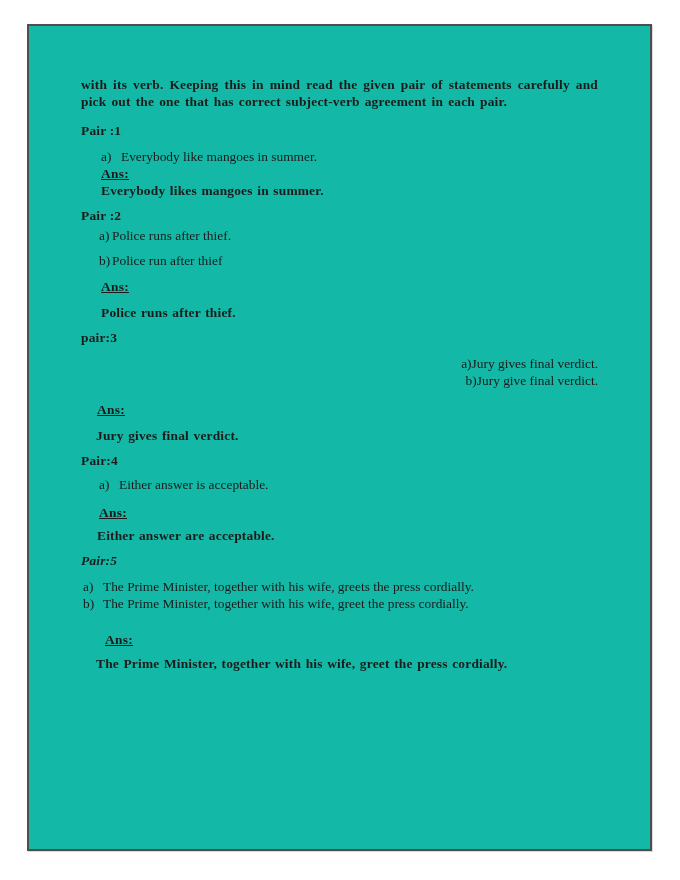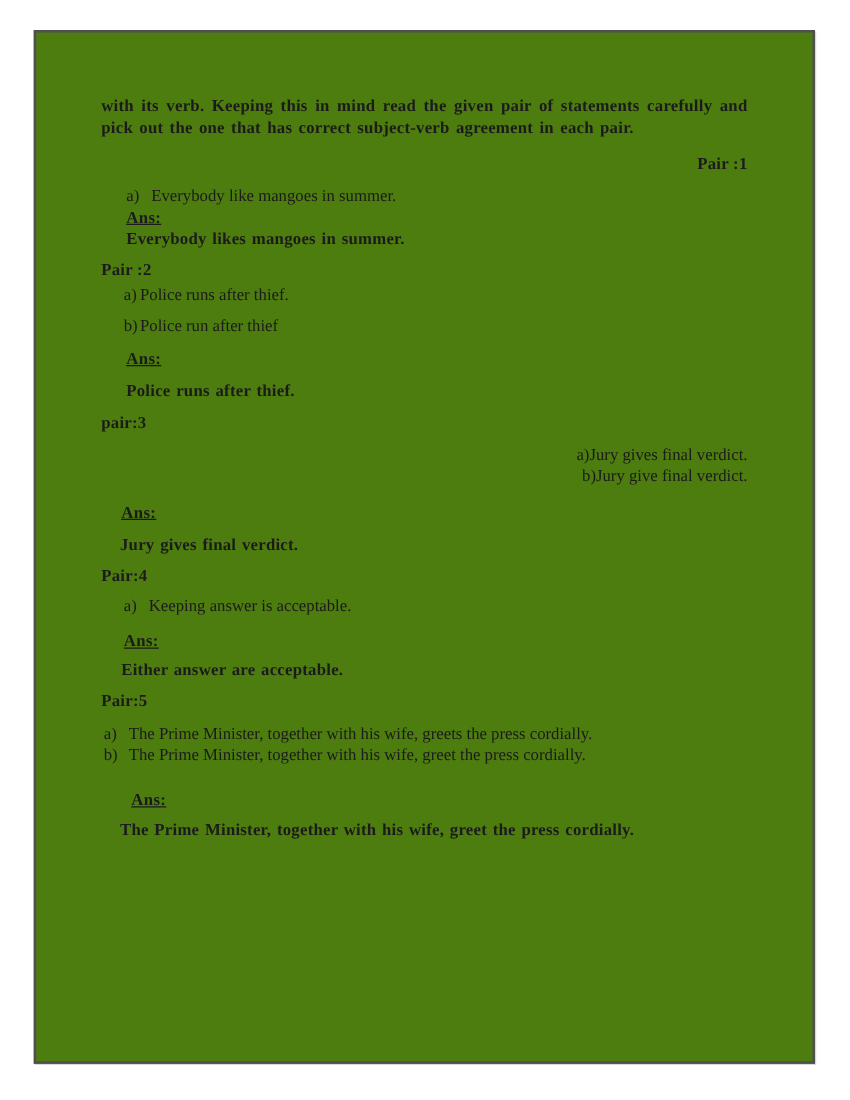--- a/index.html
+++ b/index.html
@@ -14,21 +14,21 @@
     font-family: "Liberation Serif", "DejaVu Serif", serif;
     color: #1b1b1b;
   }
   .sheet {
     position: absolute;
     left: 27px;
     top: 24px;
     width: 621px;
     height: 823px;
     border: 2px solid #4f4f4f;
-    background: #4d7c0f;
+    background: #14b8a6;
     box-shadow: 1px 1px 0 rgba(0,0,0,0.15);
   }
   .content {
     padding: 50px 52px 0 52px;
     font-size: 13.4px;
     line-height: 17px;
   }
   .intro {
     font-weight: bold;
     text-align: justify;
@@ -46,40 +46,40 @@
   }
   .answer {
     font-weight: bold;
     letter-spacing: 0.2px;
     word-spacing: 1px;
   }
   .mk   { display: inline-block; width: 20px; }
   .mk-n { display: inline-block; width: 13px; }
 
   
-  .p1 .title     { margin-top: 12px; text-align: right; }
+  .p1 .title     { margin-top: 12px; }
   .p1 .block     { margin-top: 9px;  margin-left: 20px; }
 
   .p2 .title     { margin-top: 8px; }
   .p2 .opt-a     { margin-top: 3px;  margin-left: 18px; }
   .p2 .opt-b     { margin-top: 8px;  margin-left: 18px; }
   .p2 .ans-label { margin-top: 9px;  margin-left: 20px; }
   .p2 .answer    { margin-top: 9px;  margin-left: 20px; }
 
   .p3 .title     { margin-top: 8px; }
   .p3 .opts      { margin-top: 9px;  margin-left: 23px; text-align: right; }
   .p3 .ans-label { margin-top: 12px; margin-left: 16px; }
   .p3 .answer    { margin-top: 9px;  margin-left: 15px; }
 
   .p4 .title     { margin-top: 8px; }
   .p4 .opts      { margin-top: 7px;  margin-left: 18px; }
   .p4 .ans-label { margin-top: 11px; margin-left: 18px; }
   .p4 .answer    { margin-top: 6px;  margin-left: 16px; }
 
-  .p5 .title     { margin-top: 8px; }
+  .p5 .title     { margin-top: 8px; font-style: italic; }
   .p5 .opts      { margin-top: 9px;  margin-left: 2px; }
   .p5 .ans-label { margin-top: 19px; margin-left: 24px; }
   .p5 .answer    { margin-top: 7px;  margin-left: 15px; }
 </style>
 </head>
 <body>
 
 <div class="sheet">
   <div class="content">
 
@@ -108,21 +108,21 @@
         <div class="opt"><span class="mk">a)</span><span>Jury gives final verdict.</span></div>
         <div class="opt"><span class="mk">b)</span><span>Jury give final verdict.</span></div>
       </div>
       <div class="ans-label"><span>Ans:</span></div>
       <div class="answer">Jury gives final verdict.</div>
     </div>
 
     <div class="pair p4">
       <div class="title">Pair:4</div>
       <div class="opts">
-        <div class="opt"><span class="mk">a)</span><span>Keeping answer is acceptable.</span></div>
+        <div class="opt"><span class="mk">a)</span><span>Either answer is acceptable.</span></div>
       </div>
       <div class="ans-label"><span>Ans:</span></div>
       <div class="answer">Either answer are acceptable.</div>
     </div>
 
     <div class="pair p5">
       <div class="title">Pair:5</div>
       <div class="opts">
         <div class="opt"><span class="mk">a)</span><span>The Prime Minister, together with his wife, greets the press cordially.</span></div>
         <div class="opt"><span class="mk">b)</span><span>The Prime Minister, together with his wife, greet the press cordially.</span></div>

